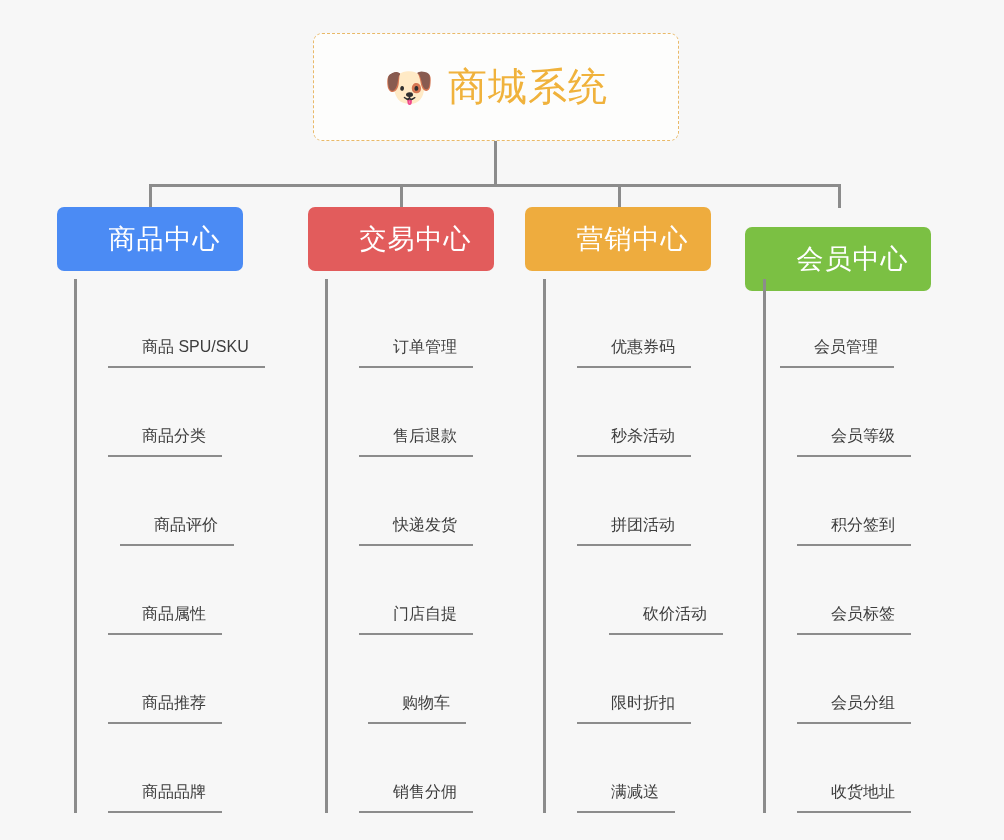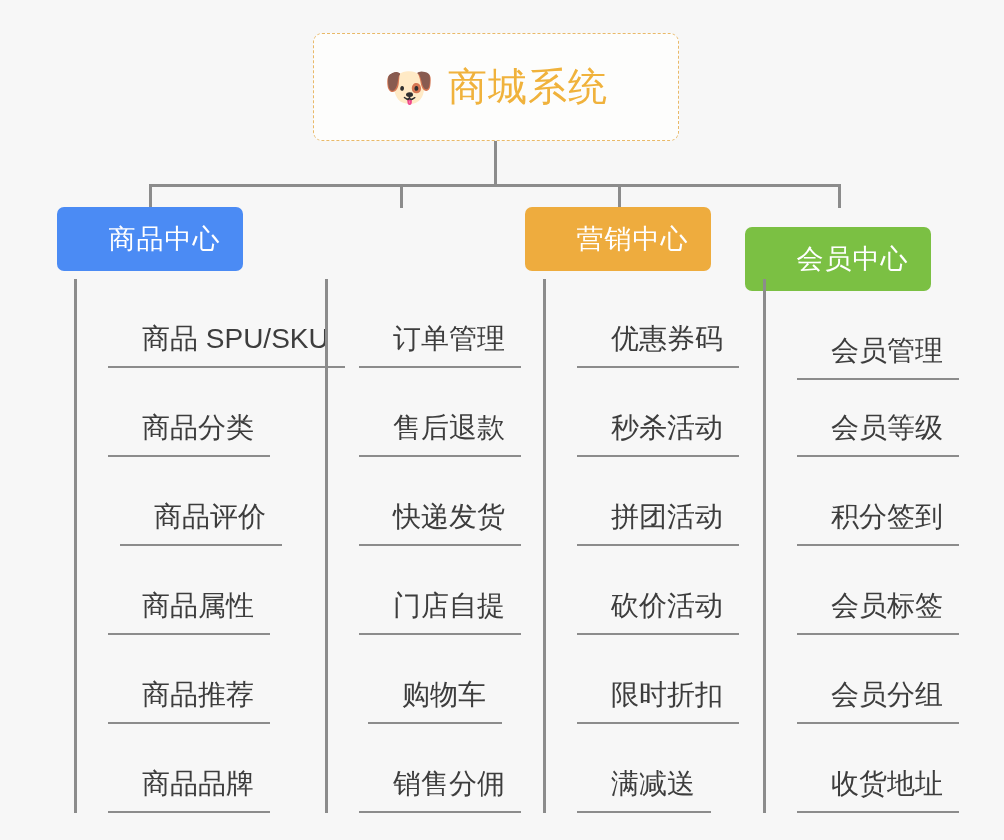--- a/index.html
+++ b/index.html
@@ -91,21 +91,21 @@
   }
   .leaf-inner {
     display: inline-block;
     border-bottom: 2px solid #8c8c8c;
     padding: 0 16px 8px 0;
     position: relative;
     left: -34px;
     margin-left: 34px;
   }
   .leaf-label {
-    font-size: 28px;
+    font-size: 16px;
     color: #3d3d3d;
     white-space: nowrap;
     display: inline-block;
     padding-left: 34px;
   }
 </style>
 </head>
 <body>
 
 <div id="mindmap">
@@ -118,20 +118,23 @@
   <div class="conn conn-v" style="left:494px; top:141px; height:45px;"></div>
   <div class="conn conn-h" style="left:150px; top:184px; width:690px;"></div>
   <div class="conn conn-v" style="left:149px; top:184px; height:24px;"></div>
   <div class="conn conn-v" style="left:400px; top:184px; height:24px;"></div>
   <div class="conn conn-v" style="left:618px; top:184px; height:24px;"></div>
   <div class="conn conn-v" style="left:838px; top:184px; height:24px;"></div>
 
   <div class="cat-box" style="left:57px; top:207px; width:186px; background:#4b8bf4;">
     <span>商品中心</span>
   </div>
+  <div class="cat-box" style="left:308px; top:207px; width:186px; background:#e25c5c;">
+    <span>交易中心</span>
+  </div>
   <div class="cat-box" style="left:525px; top:207px; width:186px; background:#eeac3e;">
     <span>营销中心</span>
   </div>
   <div class="cat-box" style="left:745px; top:207px; width:186px; background:#7bc043;margin-top:20px;">
     <span>会员中心</span>
   </div>
 
   <div class="leaf-col" style="left:74px;">
     <div class="leaf-trunk" style="height:534px;"></div>
     <div class="leaf-item" style="top:0px;">
@@ -180,34 +183,34 @@
     <div class="leaf-trunk" style="height:534px;"></div>
     <div class="leaf-item" style="top:0px;align-items:flex-end;">
       <span class="leaf-inner"><span class="leaf-label">优惠券码</span></span>
     </div>
     <div class="leaf-item" style="top:89px;">
       <span class="leaf-inner"><span class="leaf-label">秒杀活动</span></span>
     </div>
     <div class="leaf-item" style="top:178px;">
       <span class="leaf-inner"><span class="leaf-label">拼团活动</span></span>
     </div>
-    <div class="leaf-item" style="top:267px;">
+    <div class="leaf-item" style="top:267px;margin-left:32px;">
       <span class="leaf-inner"><span class="leaf-label">砍价活动</span></span>
     </div>
     <div class="leaf-item" style="top:356px;">
       <span class="leaf-inner"><span class="leaf-label">限时折扣</span></span>
     </div>
     <div class="leaf-item" style="top:445px;">
       <span class="leaf-inner"><span class="leaf-label">满减送</span></span>
     </div>
   </div>
 
   <div class="leaf-col" style="left:763px;">
     <div class="leaf-trunk" style="height:534px;"></div>
-    <div class="leaf-item" style="top:12px;">
+    <div class="leaf-item" style="top:0px;padding-left:17px;">
       <span class="leaf-inner"><span class="leaf-label">会员管理</span></span>
     </div>
     <div class="leaf-item" style="top:89px;">
       <span class="leaf-inner"><span class="leaf-label">会员等级</span></span>
     </div>
     <div class="leaf-item" style="top:178px;">
       <span class="leaf-inner"><span class="leaf-label">积分签到</span></span>
     </div>
     <div class="leaf-item" style="top:267px;">
       <span class="leaf-inner"><span class="leaf-label">会员标签</span></span>

